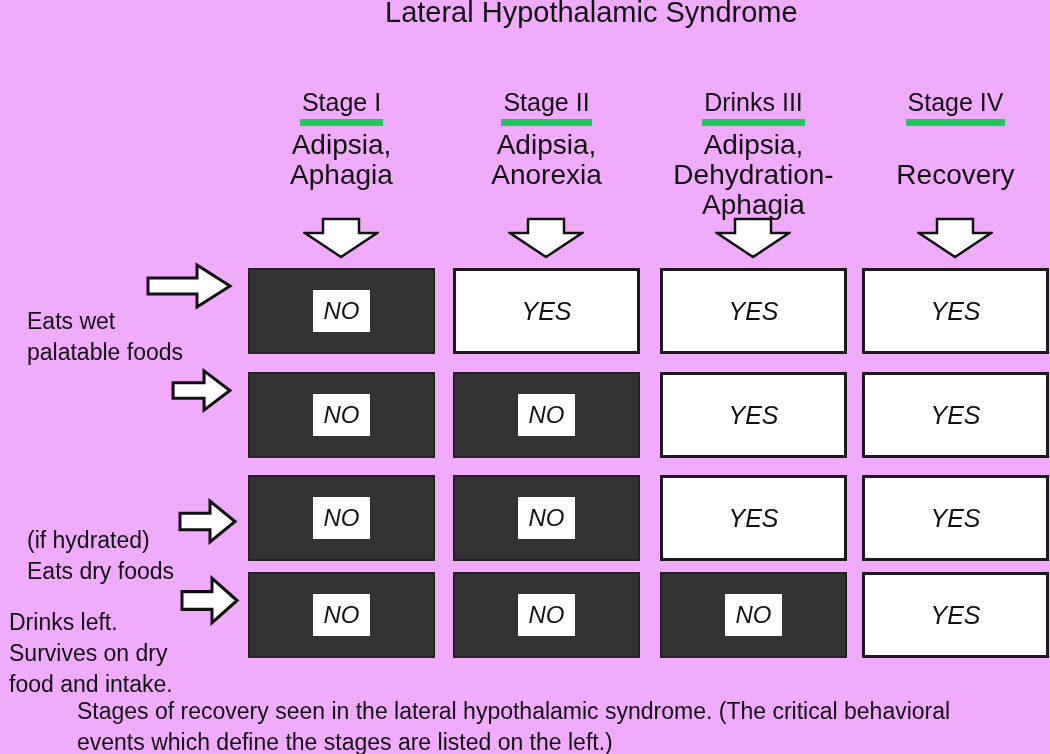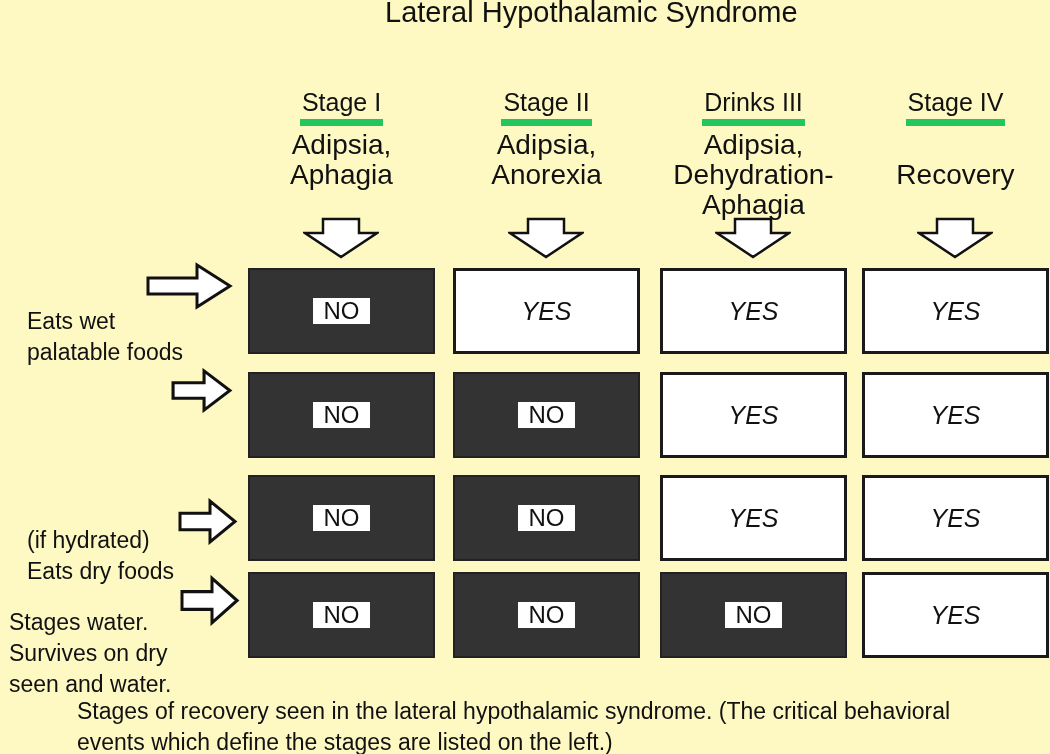--- a/index.html
+++ b/index.html
@@ -1,19 +1,19 @@
 <!DOCTYPE html>
 <html><head>
 <meta charset="utf-8">
 <style>
   html,body{margin:0;padding:0;background:#ffffff;}
   .figure{
     position:relative;
     width:1050px;height:754px;
-    background:#fef9c3;
+    background:#f0abfc;
     font-family:"Liberation Sans", sans-serif;
     color:#111111;
     overflow:hidden;
   }
   .title{
     position:absolute;left:385px;top:-4px;
     font-size:29px;white-space:nowrap;color:#111;
   }
   
   .col1{left:248px;} .col2{left:453px;} .col3{left:660px;} .col4{left:862px;}
@@ -45,23 +45,24 @@
   .ra4{left:180px;top:575px;width:60px;height:51px;}
 
   .cell{
     position:absolute;width:187px;height:86px;
     display:flex;align-items:center;justify-content:center;
     box-sizing:border-box;
   }
   .cell-no{background:#333333;border:2px solid #222222;}
   .cell-no .cell-value{
     background:#ffffff;color:#111;
-    width:57px;height:26px;
+    width:57px;height:42px;
     display:flex;align-items:center;justify-content:center;
     font-size:24px;
+    font-style:italic;
   }
   .cell-yes{background:#ffffff;border:3px solid #1a1a1a;}
   .cell-yes .cell-value{font-size:25px;color:#111;font-style:italic;}
 
   .caption{position:absolute;left:77px;top:696px;font-size:23px;line-height:31px;color:#111;}
 </style>
 </head>
 <body>
 
 <div class="figure">
@@ -113,23 +114,23 @@
 
   <div class="row-label rl1">
     <div>Eats wet</div>
     <div>palatable foods</div>
   </div>
   <div class="row-label rl3">
     <div>(if hydrated)</div>
     <div>Eats dry foods</div>
   </div>
   <div class="row-label rl4">
-    <div>Stages water.</div>
+    <div>Drinks left.</div>
     <div>Survives on dry</div>
-    <div>seen and water.</div>
+    <div>food and intake.</div>
   </div>
 
   <svg class="right-arrow ra1" viewBox="0 0 88 50" preserveAspectRatio="none">
     <polygon points="3,17 52,17 52,4 85,25 52,46 52,33 3,33" fill="#ffffff" stroke="#111111" stroke-width="3" stroke-linejoin="miter"></polygon>
   </svg>
   <svg class="right-arrow ra2" viewBox="0 0 60 46" preserveAspectRatio="none">
     <polygon points="2,15 32,15 32,3 57,23 32,43 32,31 2,31" fill="#ffffff" stroke="#111111" stroke-width="3" stroke-linejoin="miter"></polygon>
   </svg>
   <svg class="right-arrow ra3" viewBox="0 0 60 46" preserveAspectRatio="none">
     <polygon points="2,15 32,15 32,3 57,23 32,43 32,31 2,31" fill="#ffffff" stroke="#111111" stroke-width="3" stroke-linejoin="miter"></polygon>

